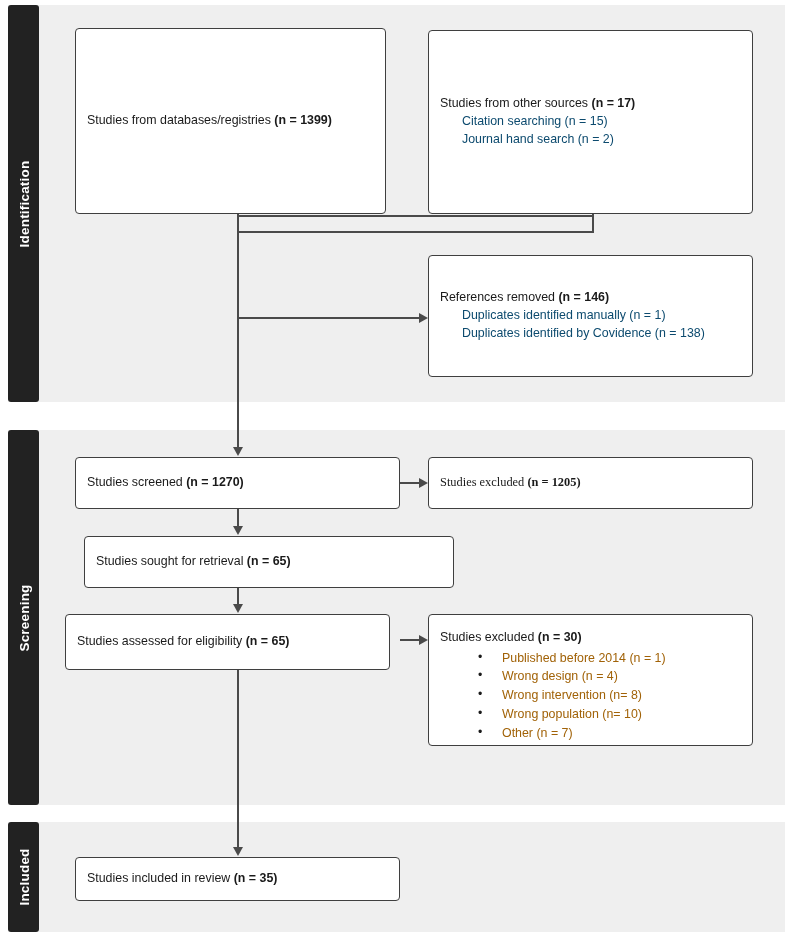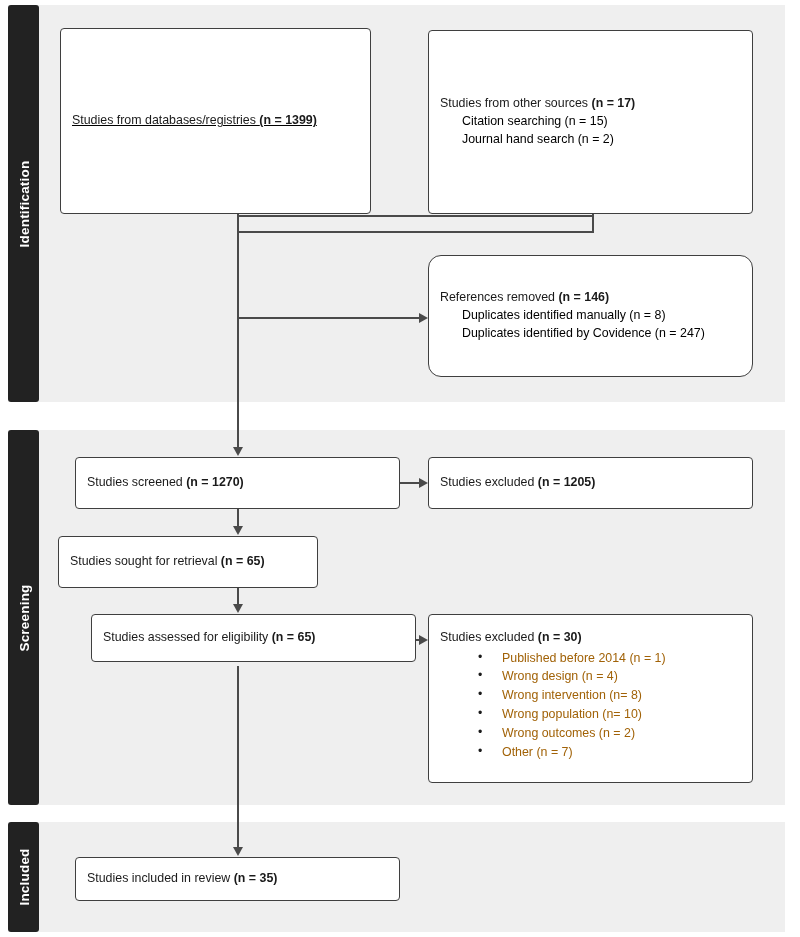--- a/index.html
+++ b/index.html
@@ -41,42 +41,42 @@
     box-sizing:border-box;
     display:flex;flex-direction:column;justify-content:center;
     padding:0 11px;
   }
   .box-title{
     font-size:12.4px;color:#1a1a1a;line-height:1.42;white-space:nowrap;
   }
   .box-title b{font-weight:bold;}
   .sub-list{margin:0;padding:0;list-style:none;}
   .sub-list li{
-    font-size:12.4px;color:#000000;line-height:1.45;
+    font-size:12.4px;color:#0c4a6e;line-height:1.45;
     padding-left:22px;white-space:nowrap;
   }
   .bullet-list{margin:2px 0 0 0;padding:0;list-style:none;}
   .bullet-list li{
     font-size:12.4px;color:#a16207;line-height:1.52;
     padding-left:62px;position:relative;white-space:nowrap;
   }
   .bullet-list li:before{
     content:"\2022";position:absolute;left:38px;top:-1px;
     font-size:12.4px;color:#1a1a1a;
   }
 
   
-  #box-databases      {left:60px;  top:28px;  width:311px; height:186px;text-decoration:underline;}
+  #box-databases      {left:75px;  top:28px;  width:311px; height:186px;}
   #box-other-sources  {left:428px; top:30px;  width:325px; height:184px;}
-  #box-refs-removed   {left:428px; top:255px; width:325px; height:122px;border-radius:13px;}
+  #box-refs-removed   {left:428px; top:255px; width:325px; height:122px;}
   #box-screened       {left:75px;  top:457px; width:325px; height:52px;}
-  #box-excluded-1205  {left:428px; top:457px; width:325px; height:52px;}
-  #box-sought         {left:58px;  top:536px; width:260px; height:52px;}
-  #box-assessed       {left:91px;  top:614px; width:325px; height:48px;}
-  #box-excluded-30    {left:428px; top:614px; width:325px; height:169px;
+  #box-excluded-1205  {left:428px; top:457px; width:325px; height:52px;font-family:Liberation Serif, serif;}
+  #box-sought         {left:84px;  top:536px; width:370px; height:52px;}
+  #box-assessed       {left:65px;  top:614px; width:325px; height:56px;}
+  #box-excluded-30    {left:428px; top:614px; width:325px; height:132px;
                        justify-content:flex-start;padding-top:14px;}
   #box-included       {left:75px;  top:857px; width:325px; height:44px;}
 
   
   .ln{position:absolute;background:#4a4a4a;}
   .ln.h{height:1.8px;}
   .ln.v{width:1.8px;}
   .arrow-head{position:absolute;width:0;height:0;}
   .arrow-down{
     border-left:5.5px solid transparent;border-right:5.5px solid transparent;
@@ -149,22 +149,22 @@
       <li>Citation searching (n = 15)</li>
       <li>Journal hand search (n = 2)</li>
     </ul>
   </div>
 
   <div class="box" id="box-refs-removed">
     <div class="box-title">
       <span>References removed </span><b>(n = 146)</b>
     </div>
     <ul class="sub-list">
-      <li>Duplicates identified manually (n = 8)</li>
-      <li>Duplicates identified by Covidence (n = 247)</li>
+      <li>Duplicates identified manually (n = 1)</li>
+      <li>Duplicates identified by Covidence (n = 138)</li>
     </ul>
   </div>
 
   <div class="box" id="box-screened">
     <div class="box-title">
       <span>Studies screened </span><b>(n = 1270)</b>
     </div>
   </div>
 
   <div class="box" id="box-excluded-1205">
@@ -187,21 +187,20 @@
 
   <div class="box" id="box-excluded-30">
     <div class="box-title">
       <span>Studies excluded </span><b>(n = 30)</b>
     </div>
     <ul class="bullet-list">
       <li>Published before 2014 (n = 1)</li>
       <li>Wrong design (n = 4)</li>
       <li>Wrong intervention (n= 8)</li>
       <li>Wrong population (n= 10)</li>
-      <li>Wrong outcomes (n = 2)</li>
       <li>Other (n = 7)</li>
     </ul>
   </div>
 
   <div class="box" id="box-included">
     <div class="box-title">
       <span>Studies included in review </span><b>(n = 35)</b>
     </div>
   </div>
 

